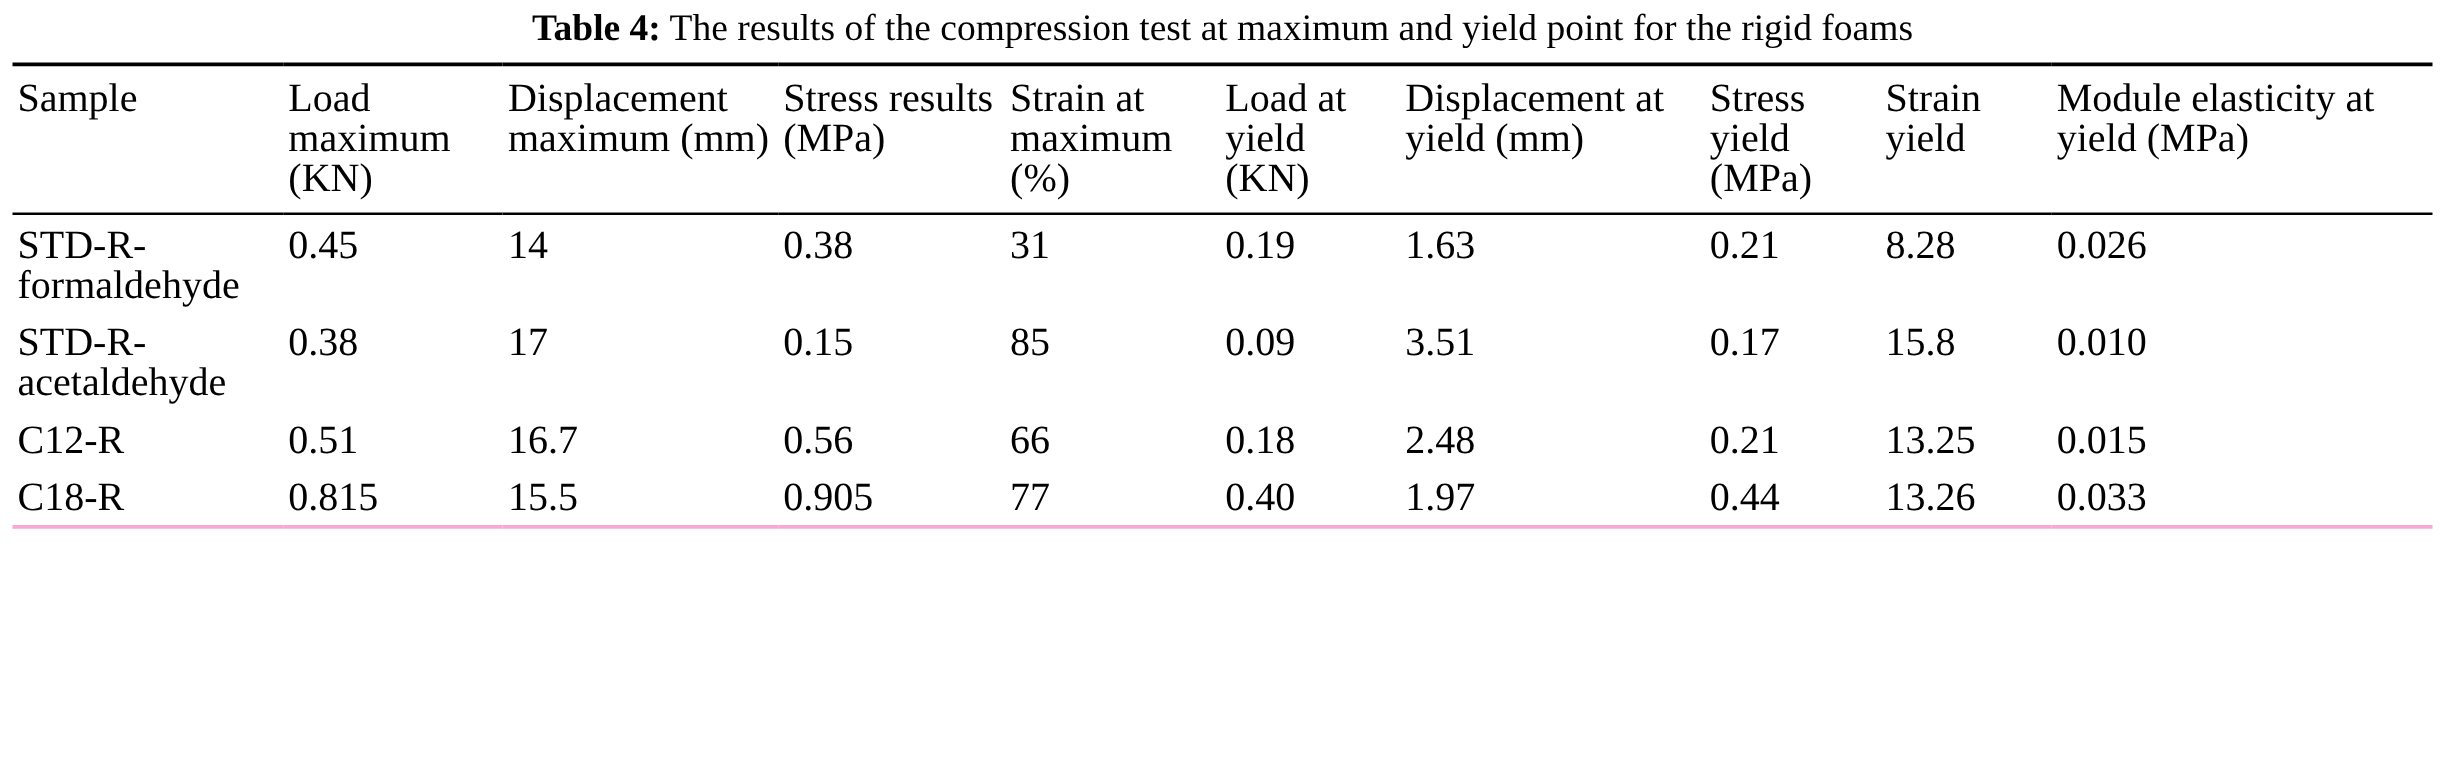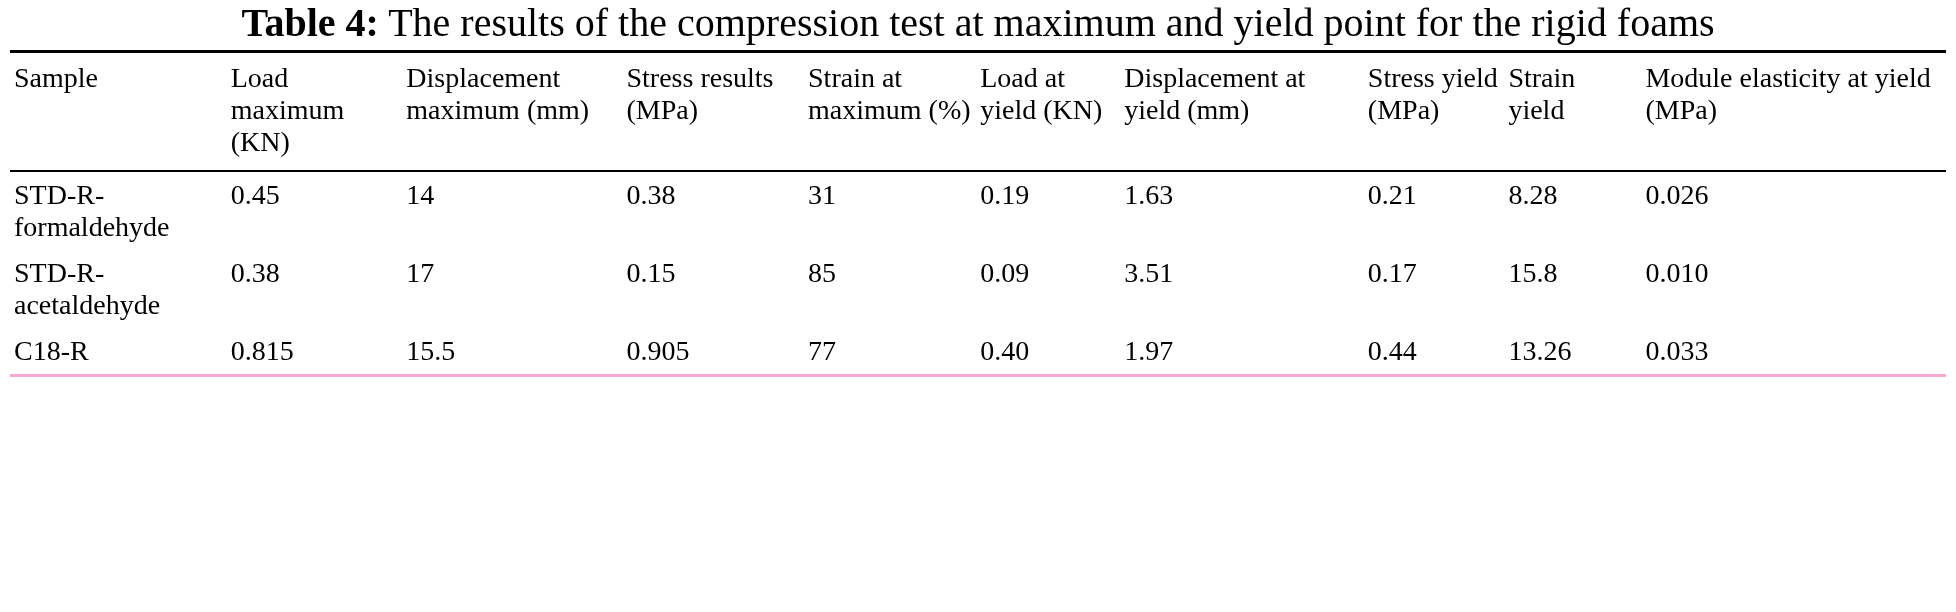--- a/index.html
+++ b/index.html
@@ -16,37 +16,37 @@
   }
   .page {
     width: 1956px;
     height: 612px;
     position: relative;
     box-sizing: border-box;
     padding: 0 10px;
   }
   .caption {
     text-align: center;
-    font-size: 40px;
+    font-size: 30px;
     line-height: 34px;
     padding: 6px 40px 10px 40px;
     box-sizing: border-box;
     white-space: nowrap;
   }
   .caption .caption-label {
     font-weight: bold;
   }
   .caption .caption-text {
     font-weight: normal;
   }
   table.data-table {
     border-collapse: collapse;
     width: 100%;
     table-layout: fixed;
-    font-size: 28px;
+    font-size: 32px;
   }
   table.data-table thead tr.header-row th {
     font-weight: normal;
     text-align: left;
     vertical-align: top;
     padding: 9px 4px 12px 4px;
     line-height: 32px;
   }
   table.data-table thead tr.header-row {
     border-top: 3px solid #000;
@@ -129,20 +129,32 @@
         <td>0.38</td>
         <td>17</td>
         <td>0.15</td>
         <td>85</td>
         <td>0.09</td>
         <td>3.51</td>
         <td>0.17</td>
         <td>15.8</td>
         <td>0.010</td>
       </tr>
+      <tr class="body-row">
+        <td>C12-R</td>
+        <td>0.51</td>
+        <td>16.7</td>
+        <td>0.56</td>
+        <td>66</td>
+        <td>0.18</td>
+        <td>2.48</td>
+        <td>0.21</td>
+        <td>13.25</td>
+        <td>0.015</td>
+      </tr>
       <tr class="body-row last-row">
         <td>C18-R</td>
         <td>0.815</td>
         <td>15.5</td>
         <td>0.905</td>
         <td>77</td>
         <td>0.40</td>
         <td>1.97</td>
         <td>0.44</td>
         <td>13.26</td>

